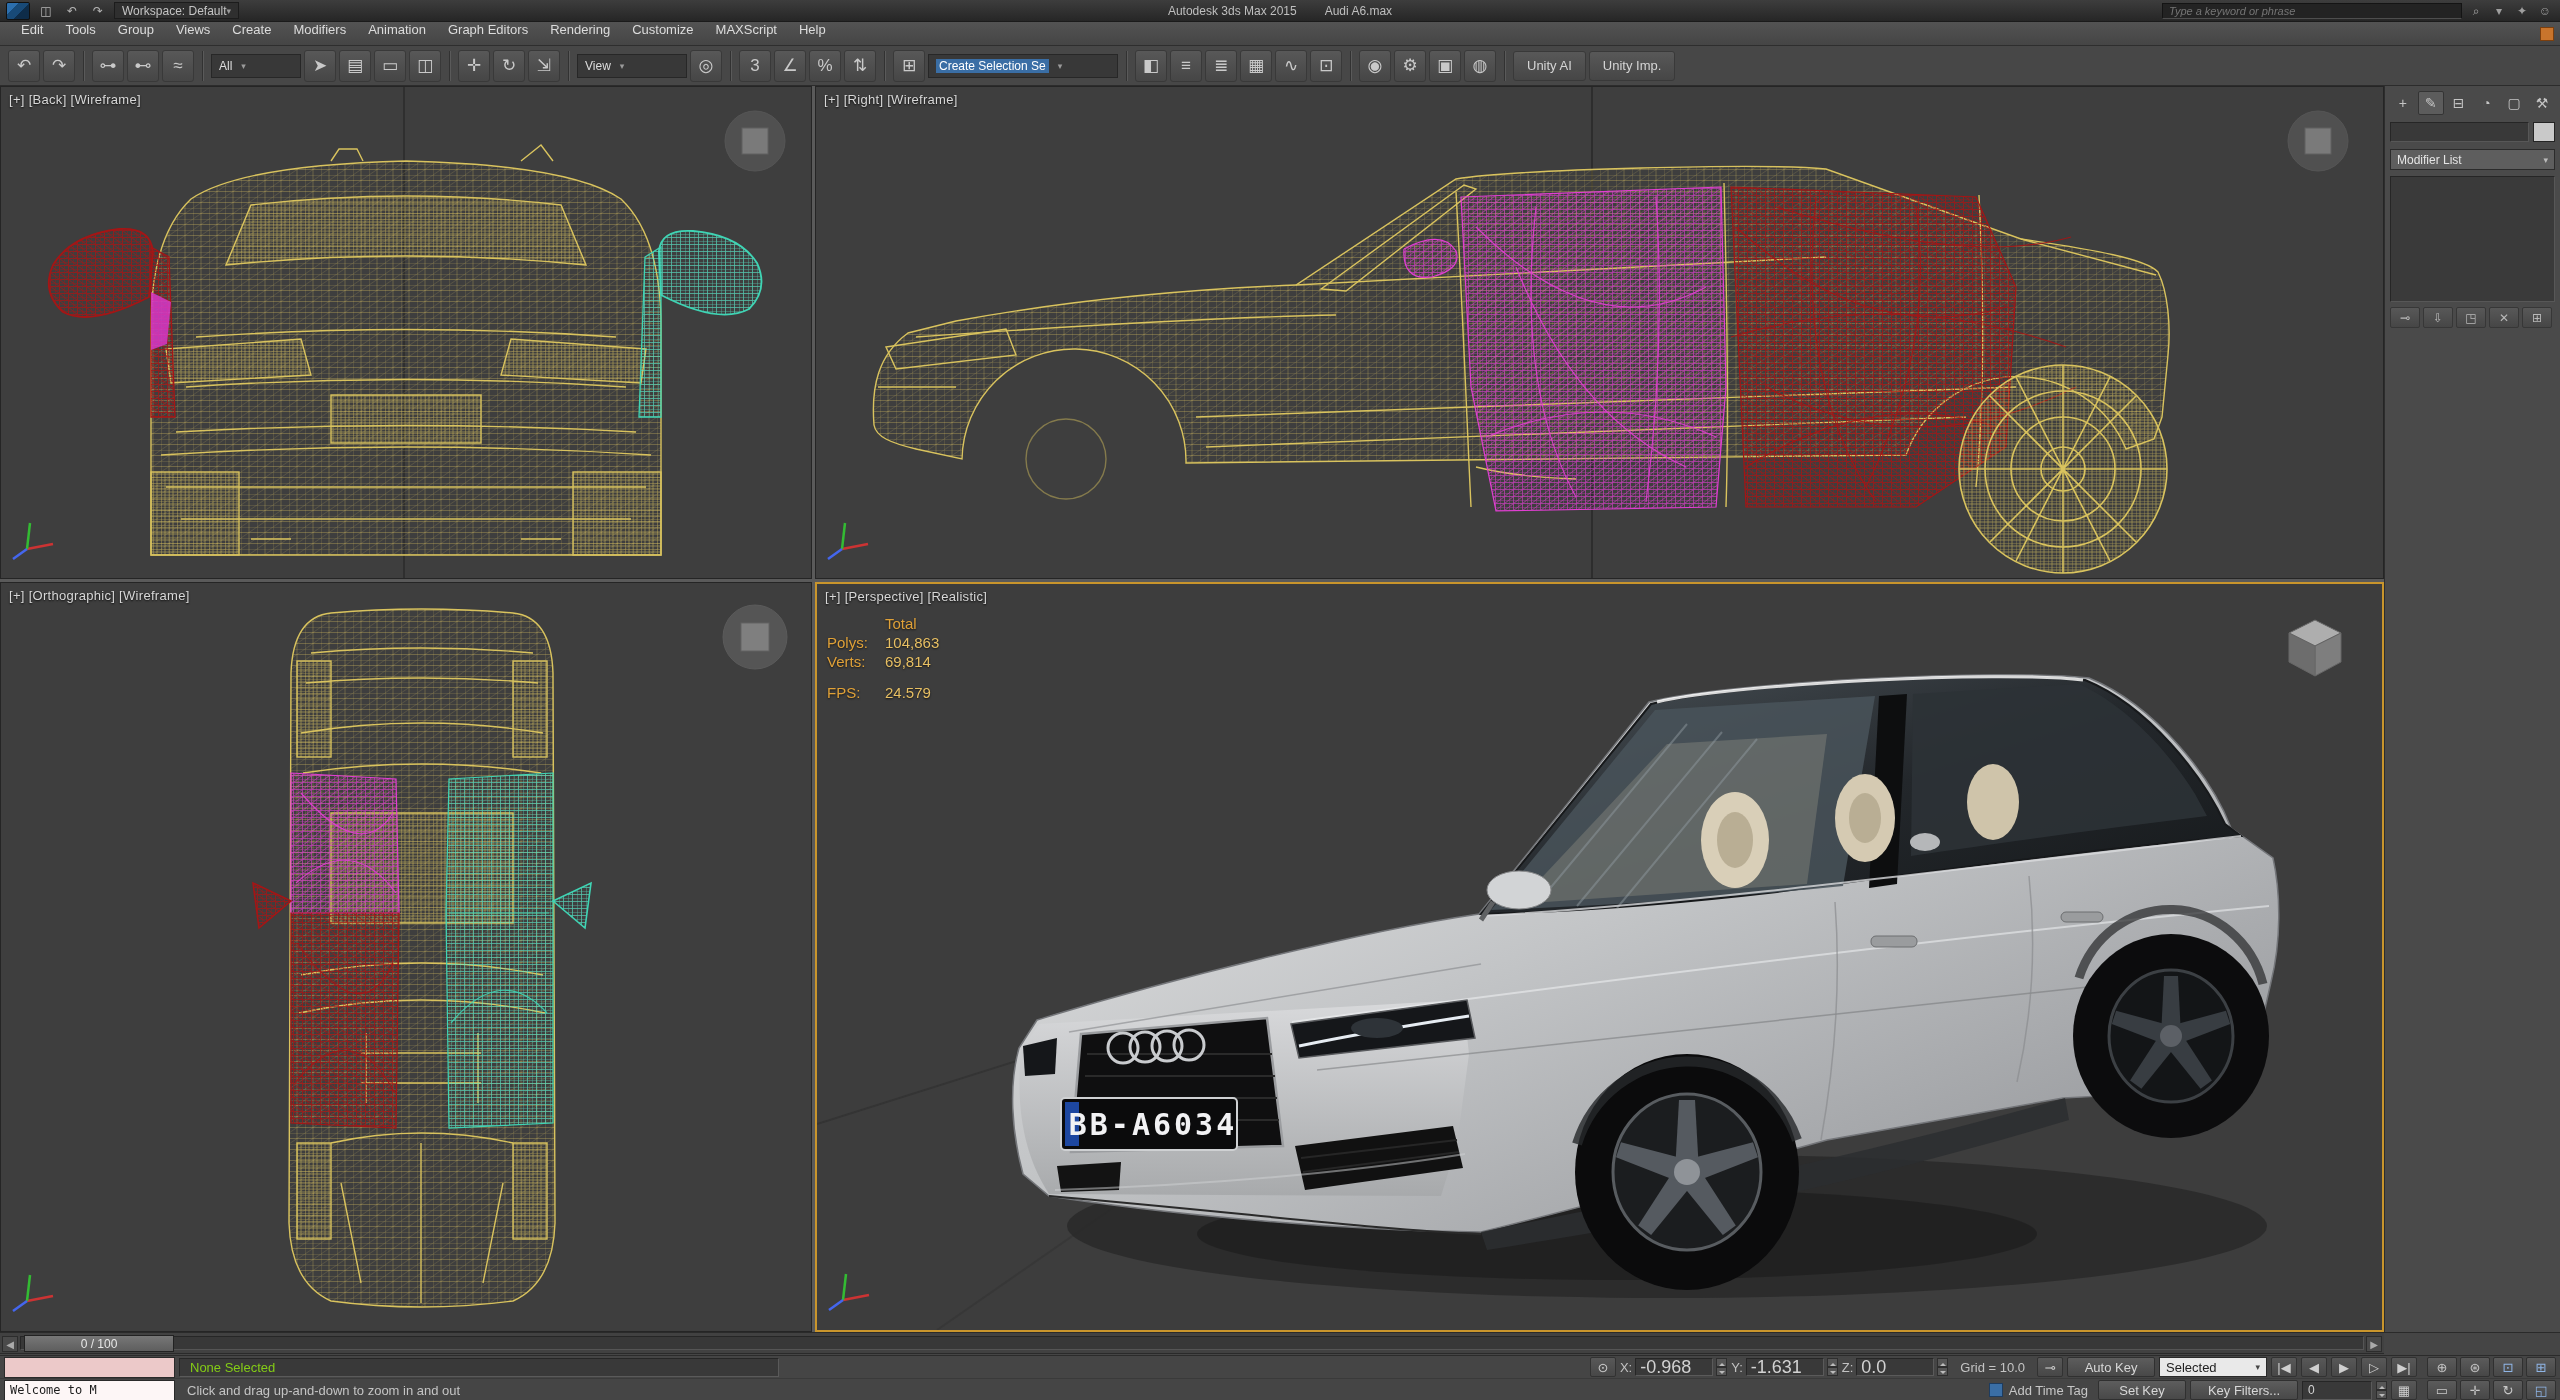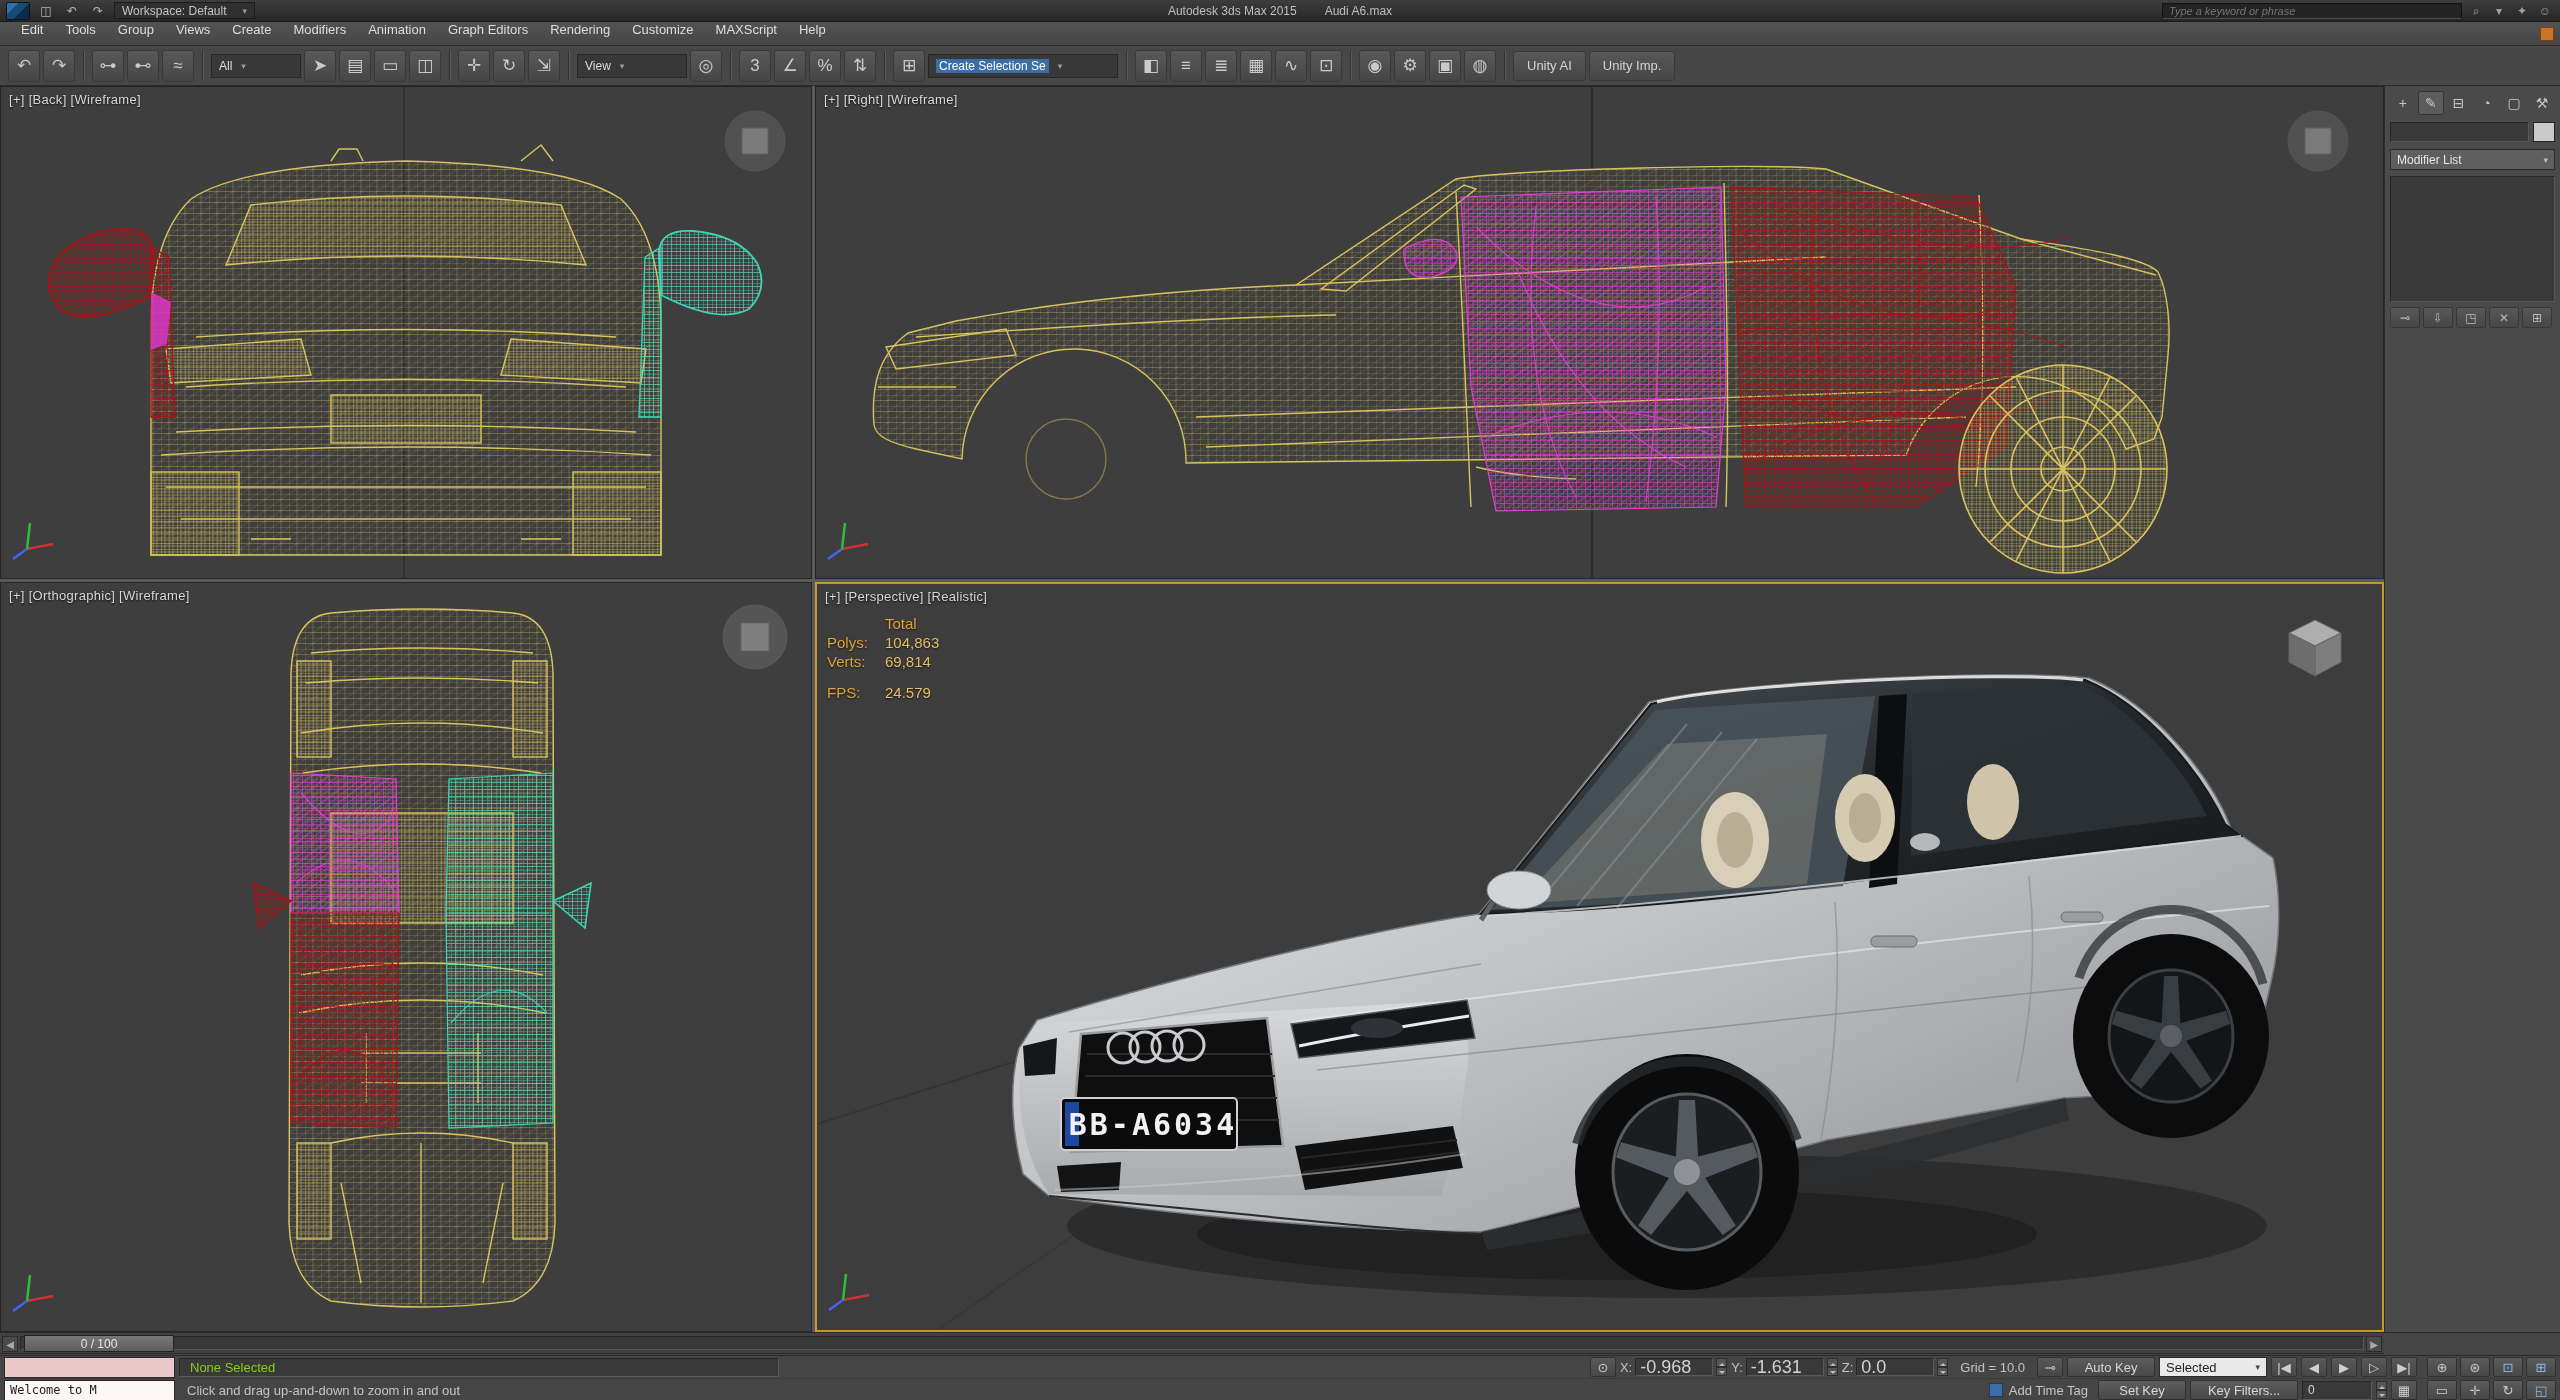--- a/index.html
+++ b/index.html
@@ -4,21 +4,21 @@
 <style>
 *{box-sizing:border-box;margin:0;padding:0}
 html,body{background:#1e1e1e}
 body{font-family:"Liberation Sans","DejaVu Sans",sans-serif}
 #root{position:relative;width:2560px;height:1400px;background:#454545;overflow:hidden;color:#ccc;font-size:13px}
 
 
 #titlebar{position:absolute;top:0;left:0;right:0;height:22px;background:linear-gradient(#3d3d3d,#262626);display:flex;align-items:center;padding:0 6px;gap:6px;font-size:12px;color:#a9a9a9;border-bottom:1px solid #1b1b1b}
 #app-btn{width:24px;height:18px;background:linear-gradient(135deg,#2c6fae 0 30%,#184a78 30% 60%,#0e2c49 60%);border:1px solid #111;border-radius:2px}
 .qat-btn{width:20px;height:17px;display:flex;align-items:center;justify-content:center;color:#b5b5b5;font-size:12px}
-#workspace{height:17px;background:#2f2f2f;border:1px solid #1c1c1c;display:flex;align-items:center;padding:0 7px;gap:16px;color:#c4c4c4}
+#workspace{height:17px;background:#2f2f2f;border:1px solid #1c1c1c;display:flex;align-items:center;padding:0 7px;color:#c4c4c4}
 #workspace .dd{font-size:9px;color:#9a9a9a}
 #title-center{position:absolute;left:50%;transform:translateX(-50%);display:flex;gap:28px;color:#bfbfbf;white-space:nowrap}
 #title-right{margin-left:auto;display:flex;align-items:center;gap:5px}
 #search-input{width:300px;height:16px;background:#232323;border:1px solid #141414;border-bottom-color:#4e4e4e;color:#9a9a9a;font-style:italic;font-size:11px;padding:0 6px;outline:none}
 .title-icon{width:18px;height:16px;display:flex;align-items:center;justify-content:center;color:#9f9f9f;font-size:12px}
 
 
 #menubar{position:absolute;top:22px;left:0;right:0;height:24px;background:linear-gradient(#535353,#454545);border-bottom:1px solid #2e2e2e;display:flex;align-items:center;padding-left:10px}
 .menu-item{padding:0 11px;height:32px;line-height:24px;color:#dcdcdc;font-size:13px;white-space:nowrap}
 #menubar-end{margin-left:auto;width:14px;height:14px;background:#c8742c;border:1px solid #7c3f0e;margin-right:6px}

